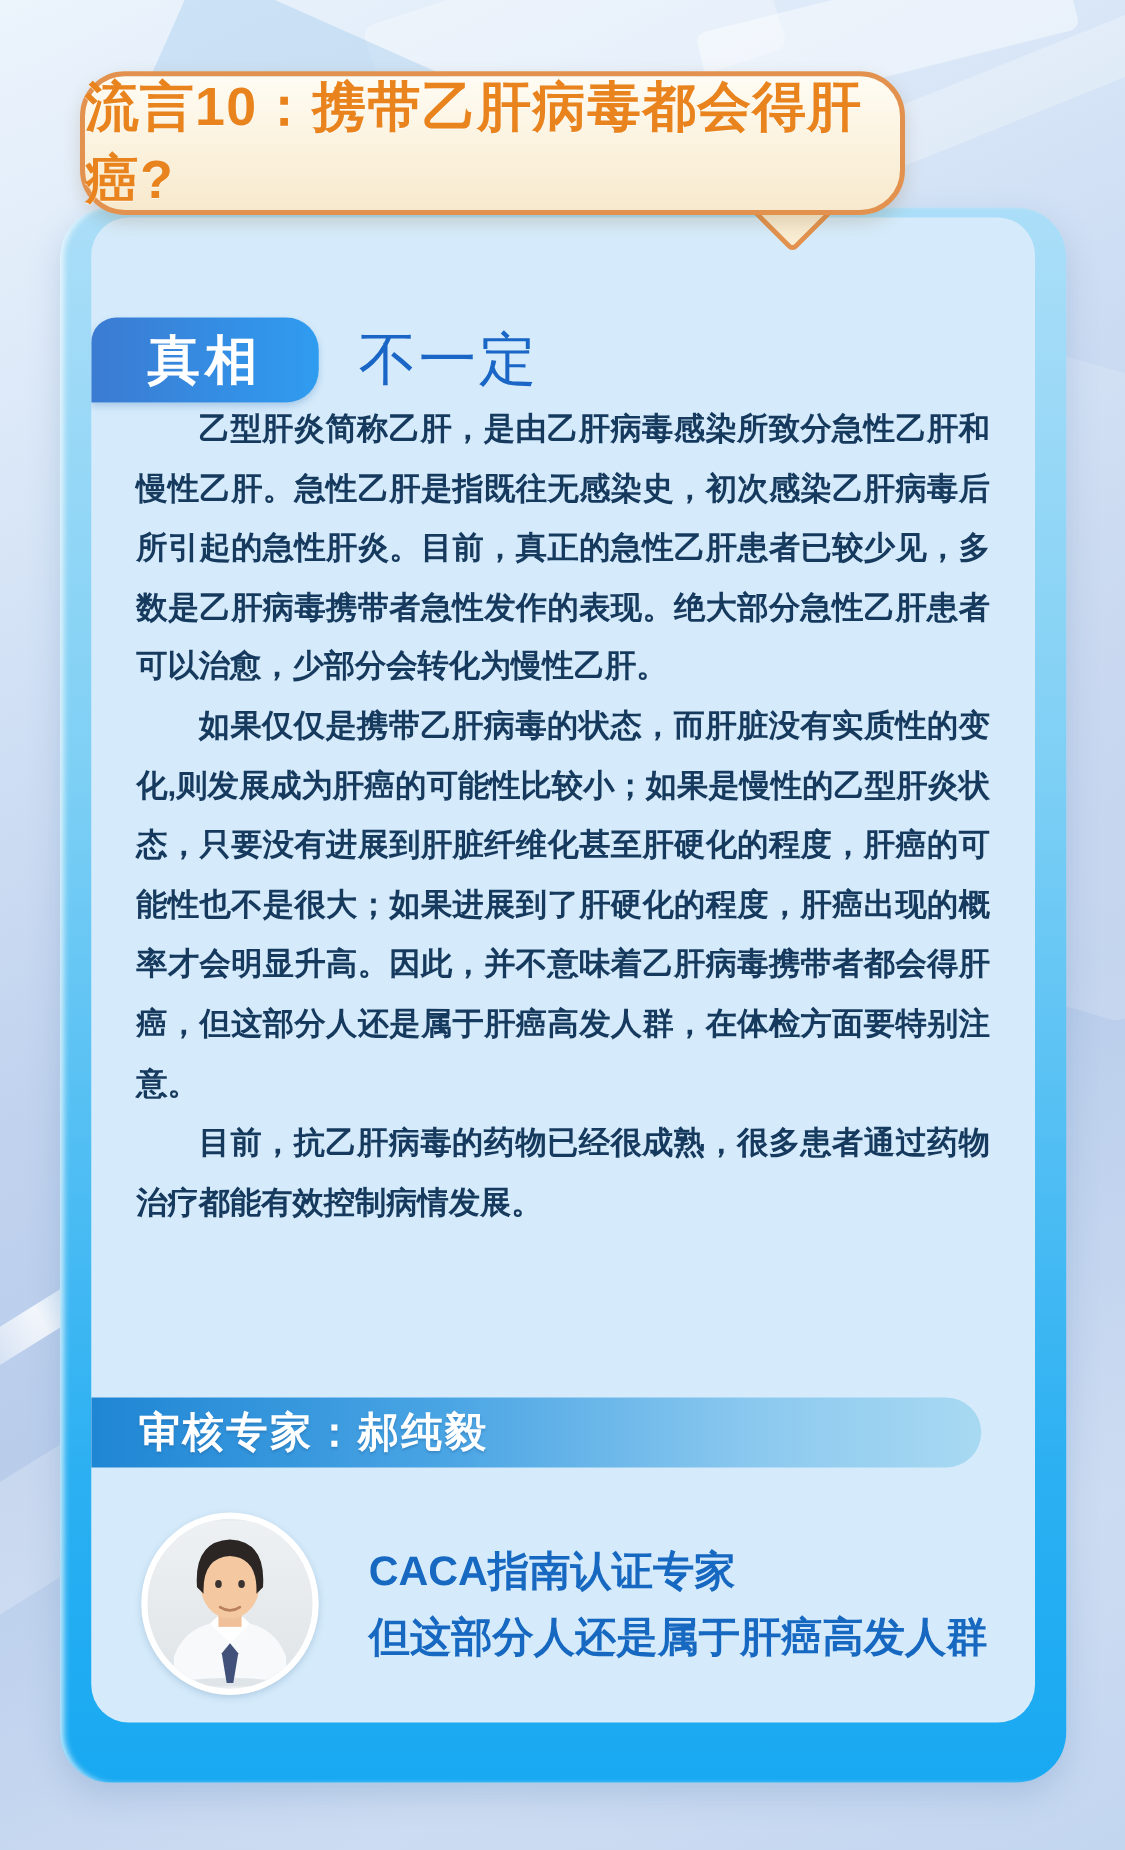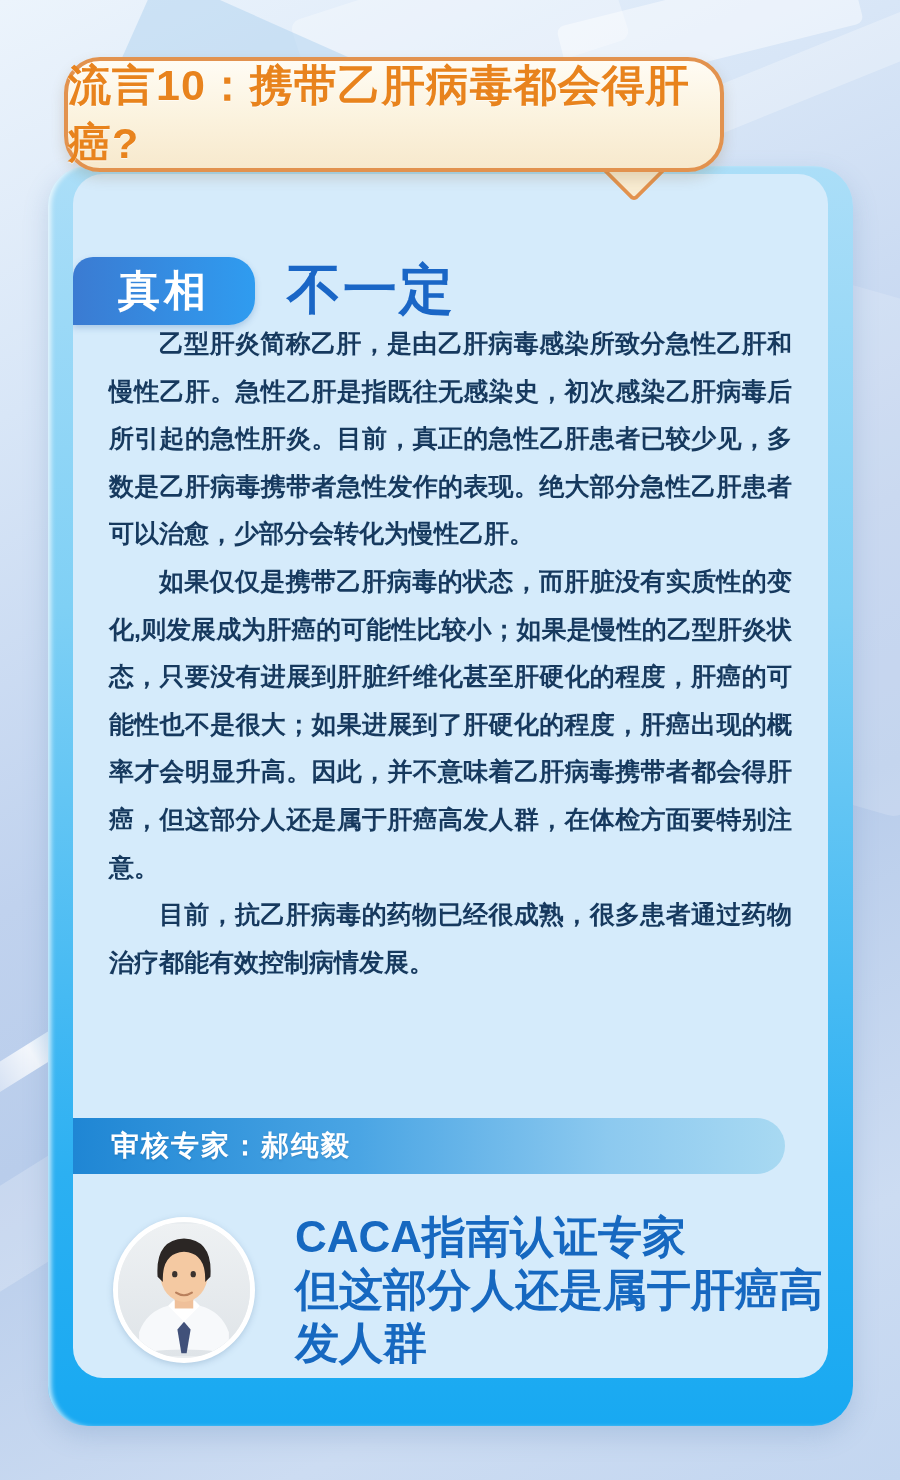--- a/index.html
+++ b/index.html
@@ -57,52 +57,52 @@
   
   .verdict-row { position:absolute; left:0; top:52px; display:flex; align-items:center; gap:32px;margin-top:28px; }
   .truth-badge {
     width:182px; height:68px;
     border-radius:20px 26px 26px 0;
     background:linear-gradient(90deg,#3b7bd2 0%,#2f9cf0 100%);
     color:#ffffff; font-size:42px; font-weight:bold; letter-spacing:4px;
     display:flex; align-items:center; justify-content:center;
     box-shadow:0 3px 6px rgba(40,100,170,.25);
   }
-  .verdict-text { color:#1a66c6; font-size:54px; font-weight:bold; letter-spacing:2px; }
+  .verdict-text { color:#1a66c6; font-size:46px; font-weight:normal; letter-spacing:2px; }
 
   
   .body-text {
     position:absolute; left:36px; top:146px; width:683px;
     color:#16395e; font-size:25px; line-height:47.6px; font-weight:600;
     text-align:justify;
   }
   .body-text p { text-indent:2em; margin:0; }
 
   
   .expert-bar {
     position:absolute; left:0; top:944px; width:712px; height:56px;
     border-radius:0 28px 28px 0;
     background:linear-gradient(90deg,#1f86d4 0%,#4aa5e4 40%,#8cc9ef 75%,#a8d9f2 100%);
     display:flex; align-items:center;
   }
   .expert-bar-label {
-    color:#ffffff; font-size:28px; font-weight:bold; padding-left:38px; letter-spacing:2px;
+    color:#ffffff; font-size:33px; font-weight:bold; padding-left:38px; letter-spacing:2px;
     text-shadow:0 1px 2px rgba(30,90,150,.35);
   }
 
   
   .expert-row { position:absolute; left:40px; top:1036px; display:flex; align-items:center; gap:40px; }
   .expert-photo {
     width:142px; height:146px; border-radius:50%;
     border:5px solid #ffffff; overflow:hidden; flex:0 0 auto;
     background:#e9edf0;
     box-shadow:0 2px 6px rgba(90,130,170,.30);
   }
   .expert-photo svg { display:block; width:100%; height:100%; }
-  .expert-creds { color:#1668c0; font-size:44px; line-height:53px; font-weight:600; }
+  .expert-creds { color:#1668c0; font-size:33px; line-height:53px; font-weight:600; }
 </style>
 </head>
 <body>
 
 <div class="decor decor-1"></div>
 <div class="decor decor-2"></div>
 <div class="decor decor-3"></div>
 <div class="decor decor-4"></div>
 <div class="decor decor-7"></div>
 <div class="decor decor-5"></div>

